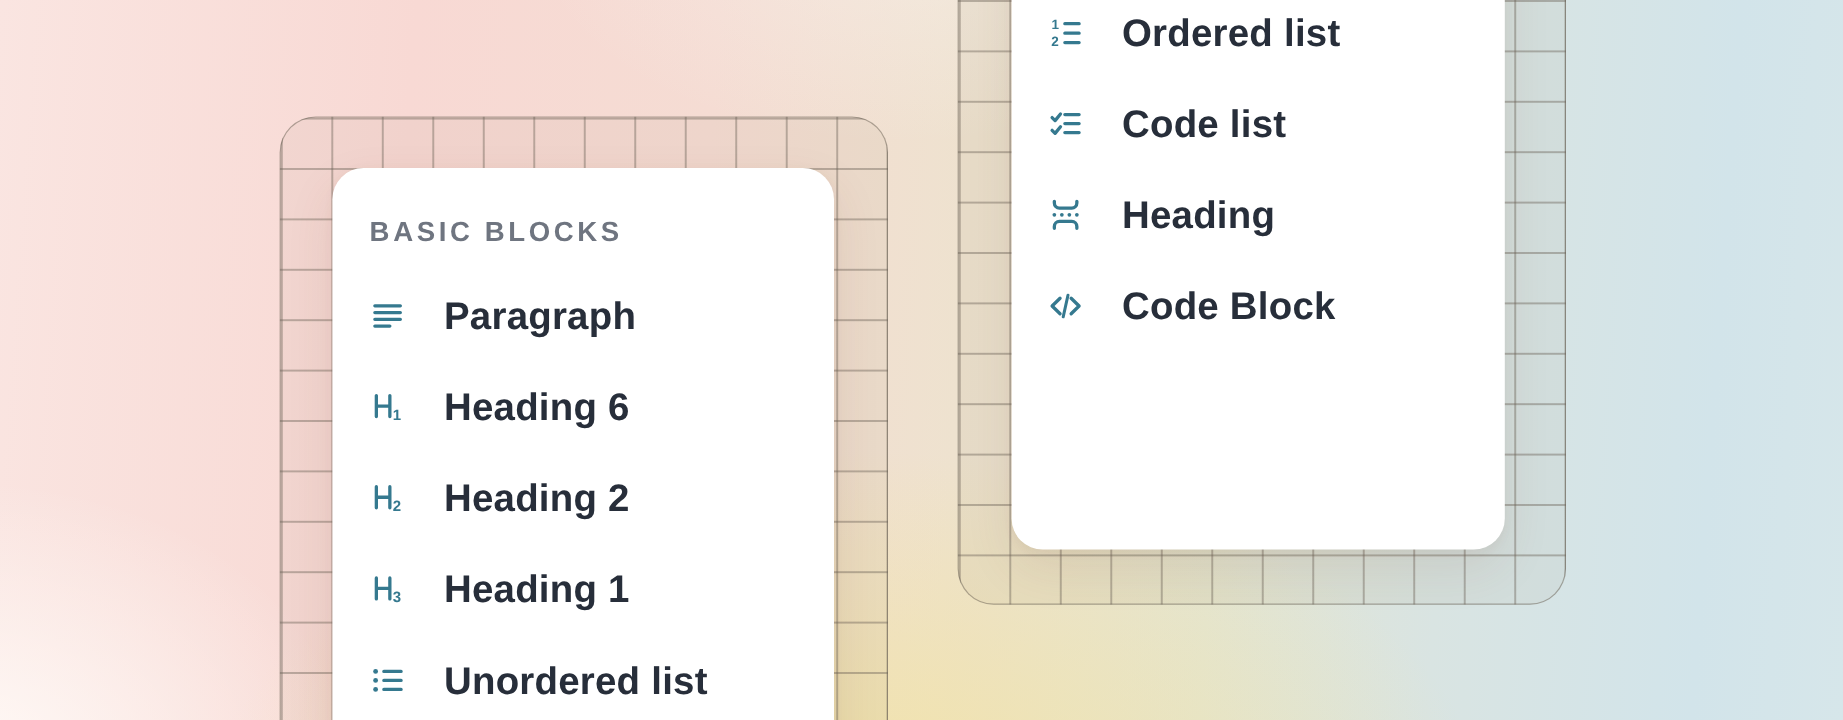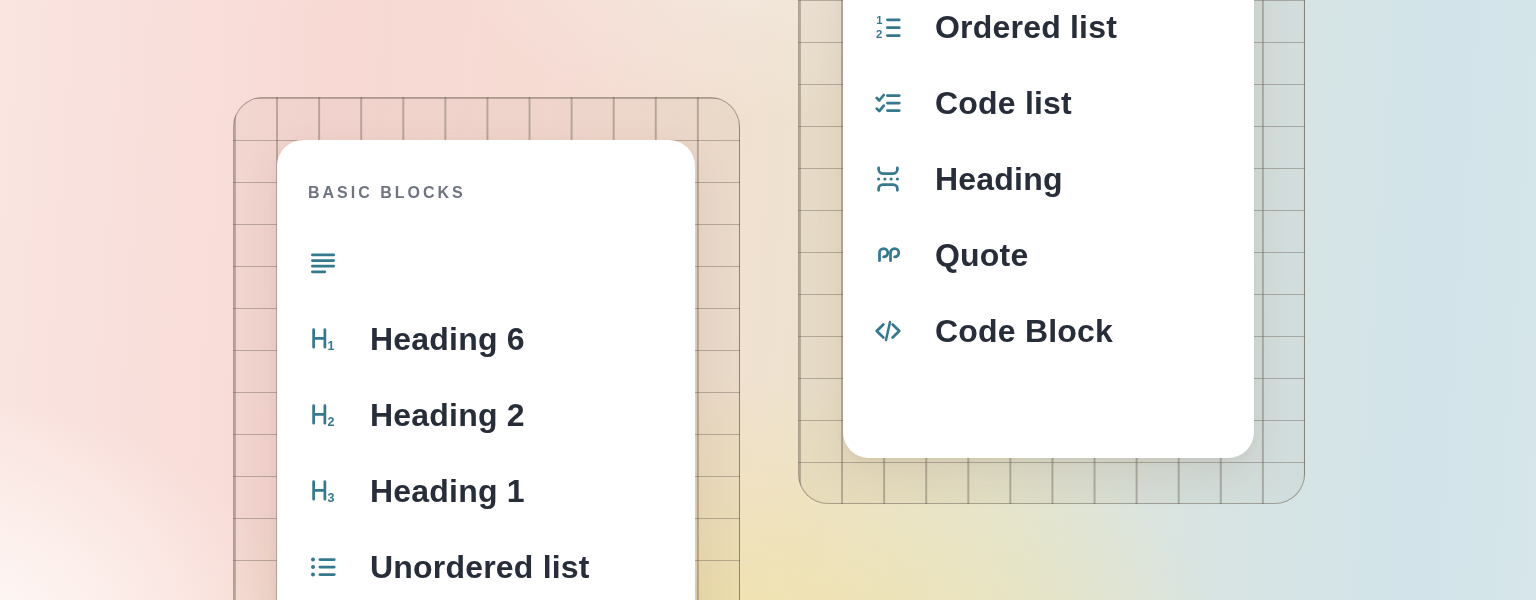--- a/index.html
+++ b/index.html
@@ -25,21 +25,21 @@
   #grid-left{left:233px;top:97px;width:505px;height:540px;}
   #grid-right{left:798px;top:-43px;width:505px;height:545px;}
   .card{
     position:absolute;background:#ffffff;border-radius:26px;
     box-shadow:0 16px 40px rgba(120,70,50,0.10), 0 2px 8px rgba(120,70,50,0.05);
     box-sizing:border-box;
   }
   #card-left{left:277px;top:140px;width:418px;height:560px;padding:40px 0 0 31px;}
   #card-right{left:843px;top:-125px;width:411px;height:583px;padding:114px 0 0 30px;}
   .menu-header{
-    font-size:16px;font-weight:bold;letter-spacing:3px;color:#6f7580;
+    font-size:23px;font-weight:bold;letter-spacing:3px;color:#6f7580;
     line-height:26px;height:26px;
   }
   .menu-list{margin-top:19px;}
   #card-right .menu-list{margin-top:0;}
   .menu-item{
     height:76px;display:flex;align-items:center;gap:32px;cursor:pointer;
   }
   .menu-item .icon{
     width:30px;height:30px;flex:0 0 30px;color:#35798f;display:block;
   }
@@ -60,20 +60,21 @@
 <div class="card" id="card-left">
   <div class="menu-header">BASIC BLOCKS</div>
   <div class="menu-list">
 
     <div class="menu-item">
       <span class="icon">
         <svg viewBox="0 0 24 24">
             <path d="M3.5 5.5H20.5M3.5 10H20.5M3.5 14.5H20.5M3.5 19H13.5"></path>
           </svg>
       </span>
+      <span class="label">Paragraph</span>
     </div>
 
     <div class="menu-item">
       <span class="icon">
         <svg viewBox="0 0 24 24">
             <path d="M4.5 4.5V18.5M13.5 4.5V18.5M4.5 11.5H13.5"></path>
             <text x="15.5" y="20.5" font-size="10">1</text>
           </svg>
       </span>
       <span class="label">Heading 6</span>
@@ -147,29 +148,20 @@
             <circle class="fill" cx="9.5" cy="12" r="1.25"></circle>
             <circle class="fill" cx="14.5" cy="12" r="1.25"></circle>
             <circle class="fill" cx="19.5" cy="12" r="1.25"></circle>
           <path d="M4.5 21V19.8A3.4 3.4 0 0 1 7.9 16.4H16.1A3.4 3.4 0 0 1 19.5 19.8V21"></path>
         </svg>
       </span>
       <span class="label">Heading</span>
     </div>
 
 
-    <div class="menu-item">
-      <span class="icon">
-        <svg viewBox="0 0 24 24" stroke-width="2.4">
-          <path d="M5.2 16.5V10.2A3.3 3.3 0 1 1 8.5 13.5"></path>
-          <path d="M14 16.5V10.2A3.3 3.3 0 1 1 17.3 13.5"></path>
-        </svg>
-      </span>
-      <span class="label">Quote</span>
-    </div>
 
     <div class="menu-item">
       <span class="icon">
         <svg viewBox="0 0 24 24">
           <path d="M8.3 6.8L3 12L8.3 17.2"></path>
           <path d="M15.7 6.8L21 12L15.7 17.2"></path>
           <path d="M13.6 4.8L10.4 19.2" stroke-width="2"></path>
         </svg>
       </span>
       <span class="label">Code Block</span>

